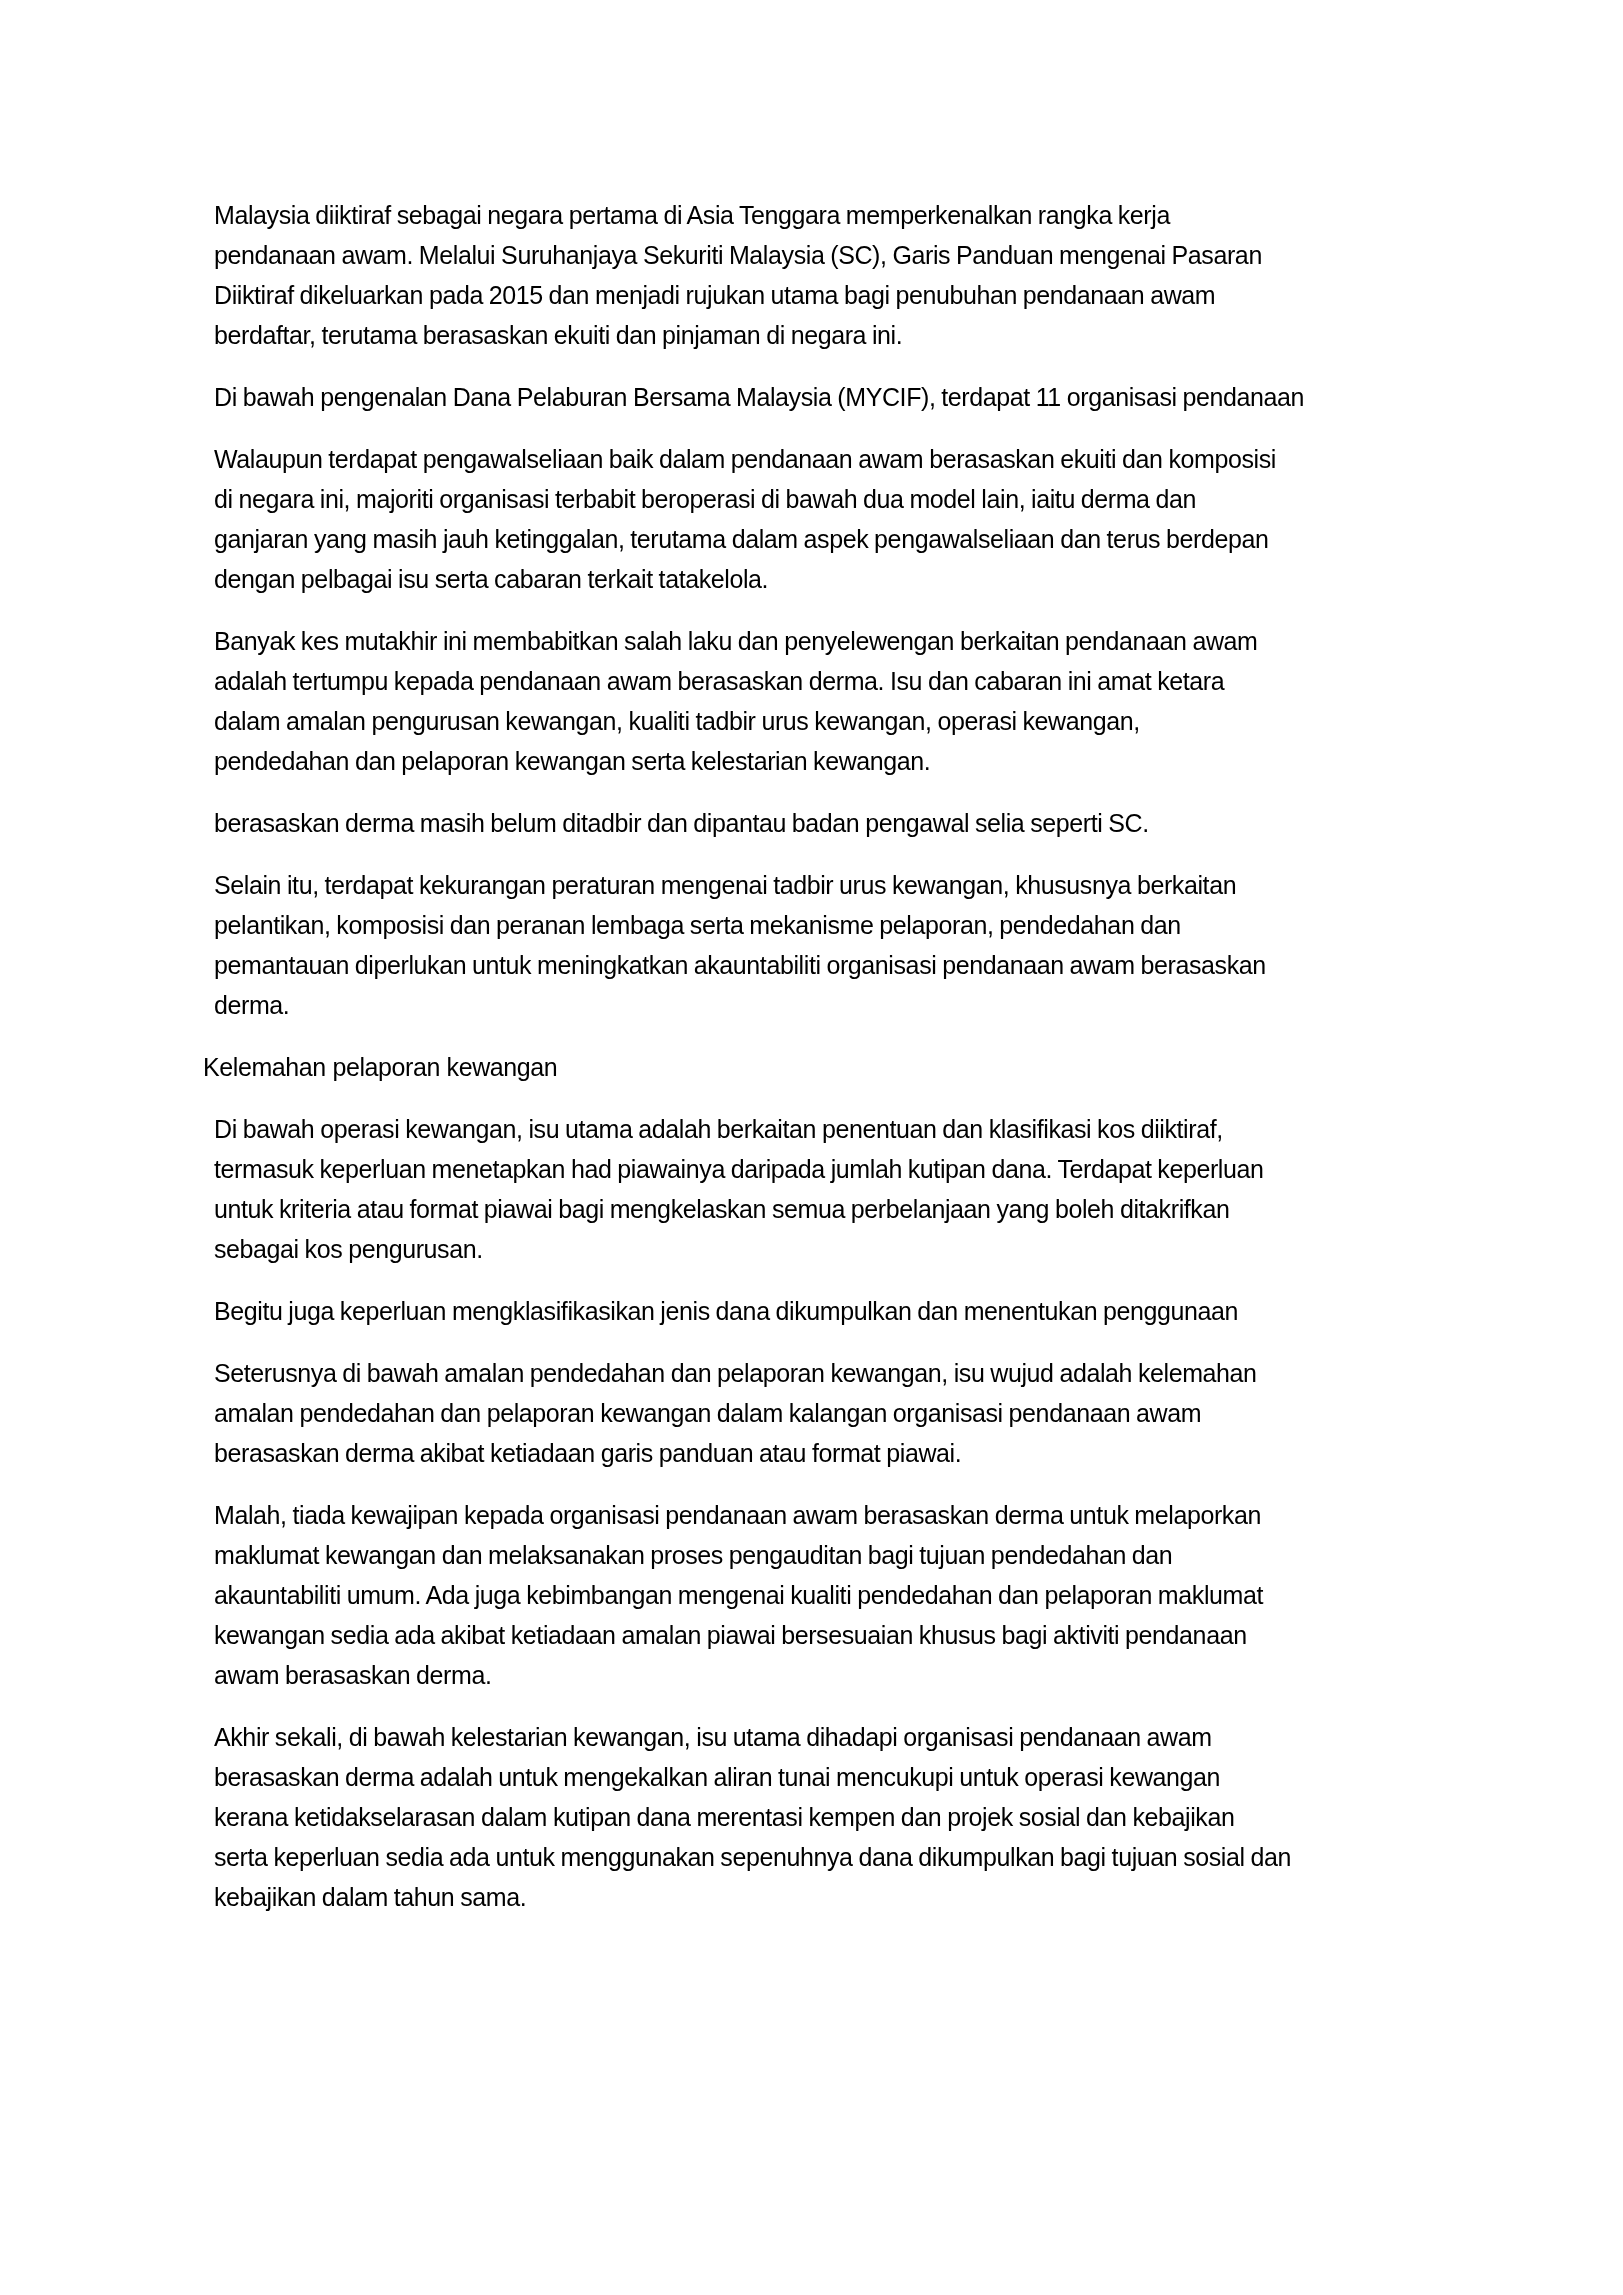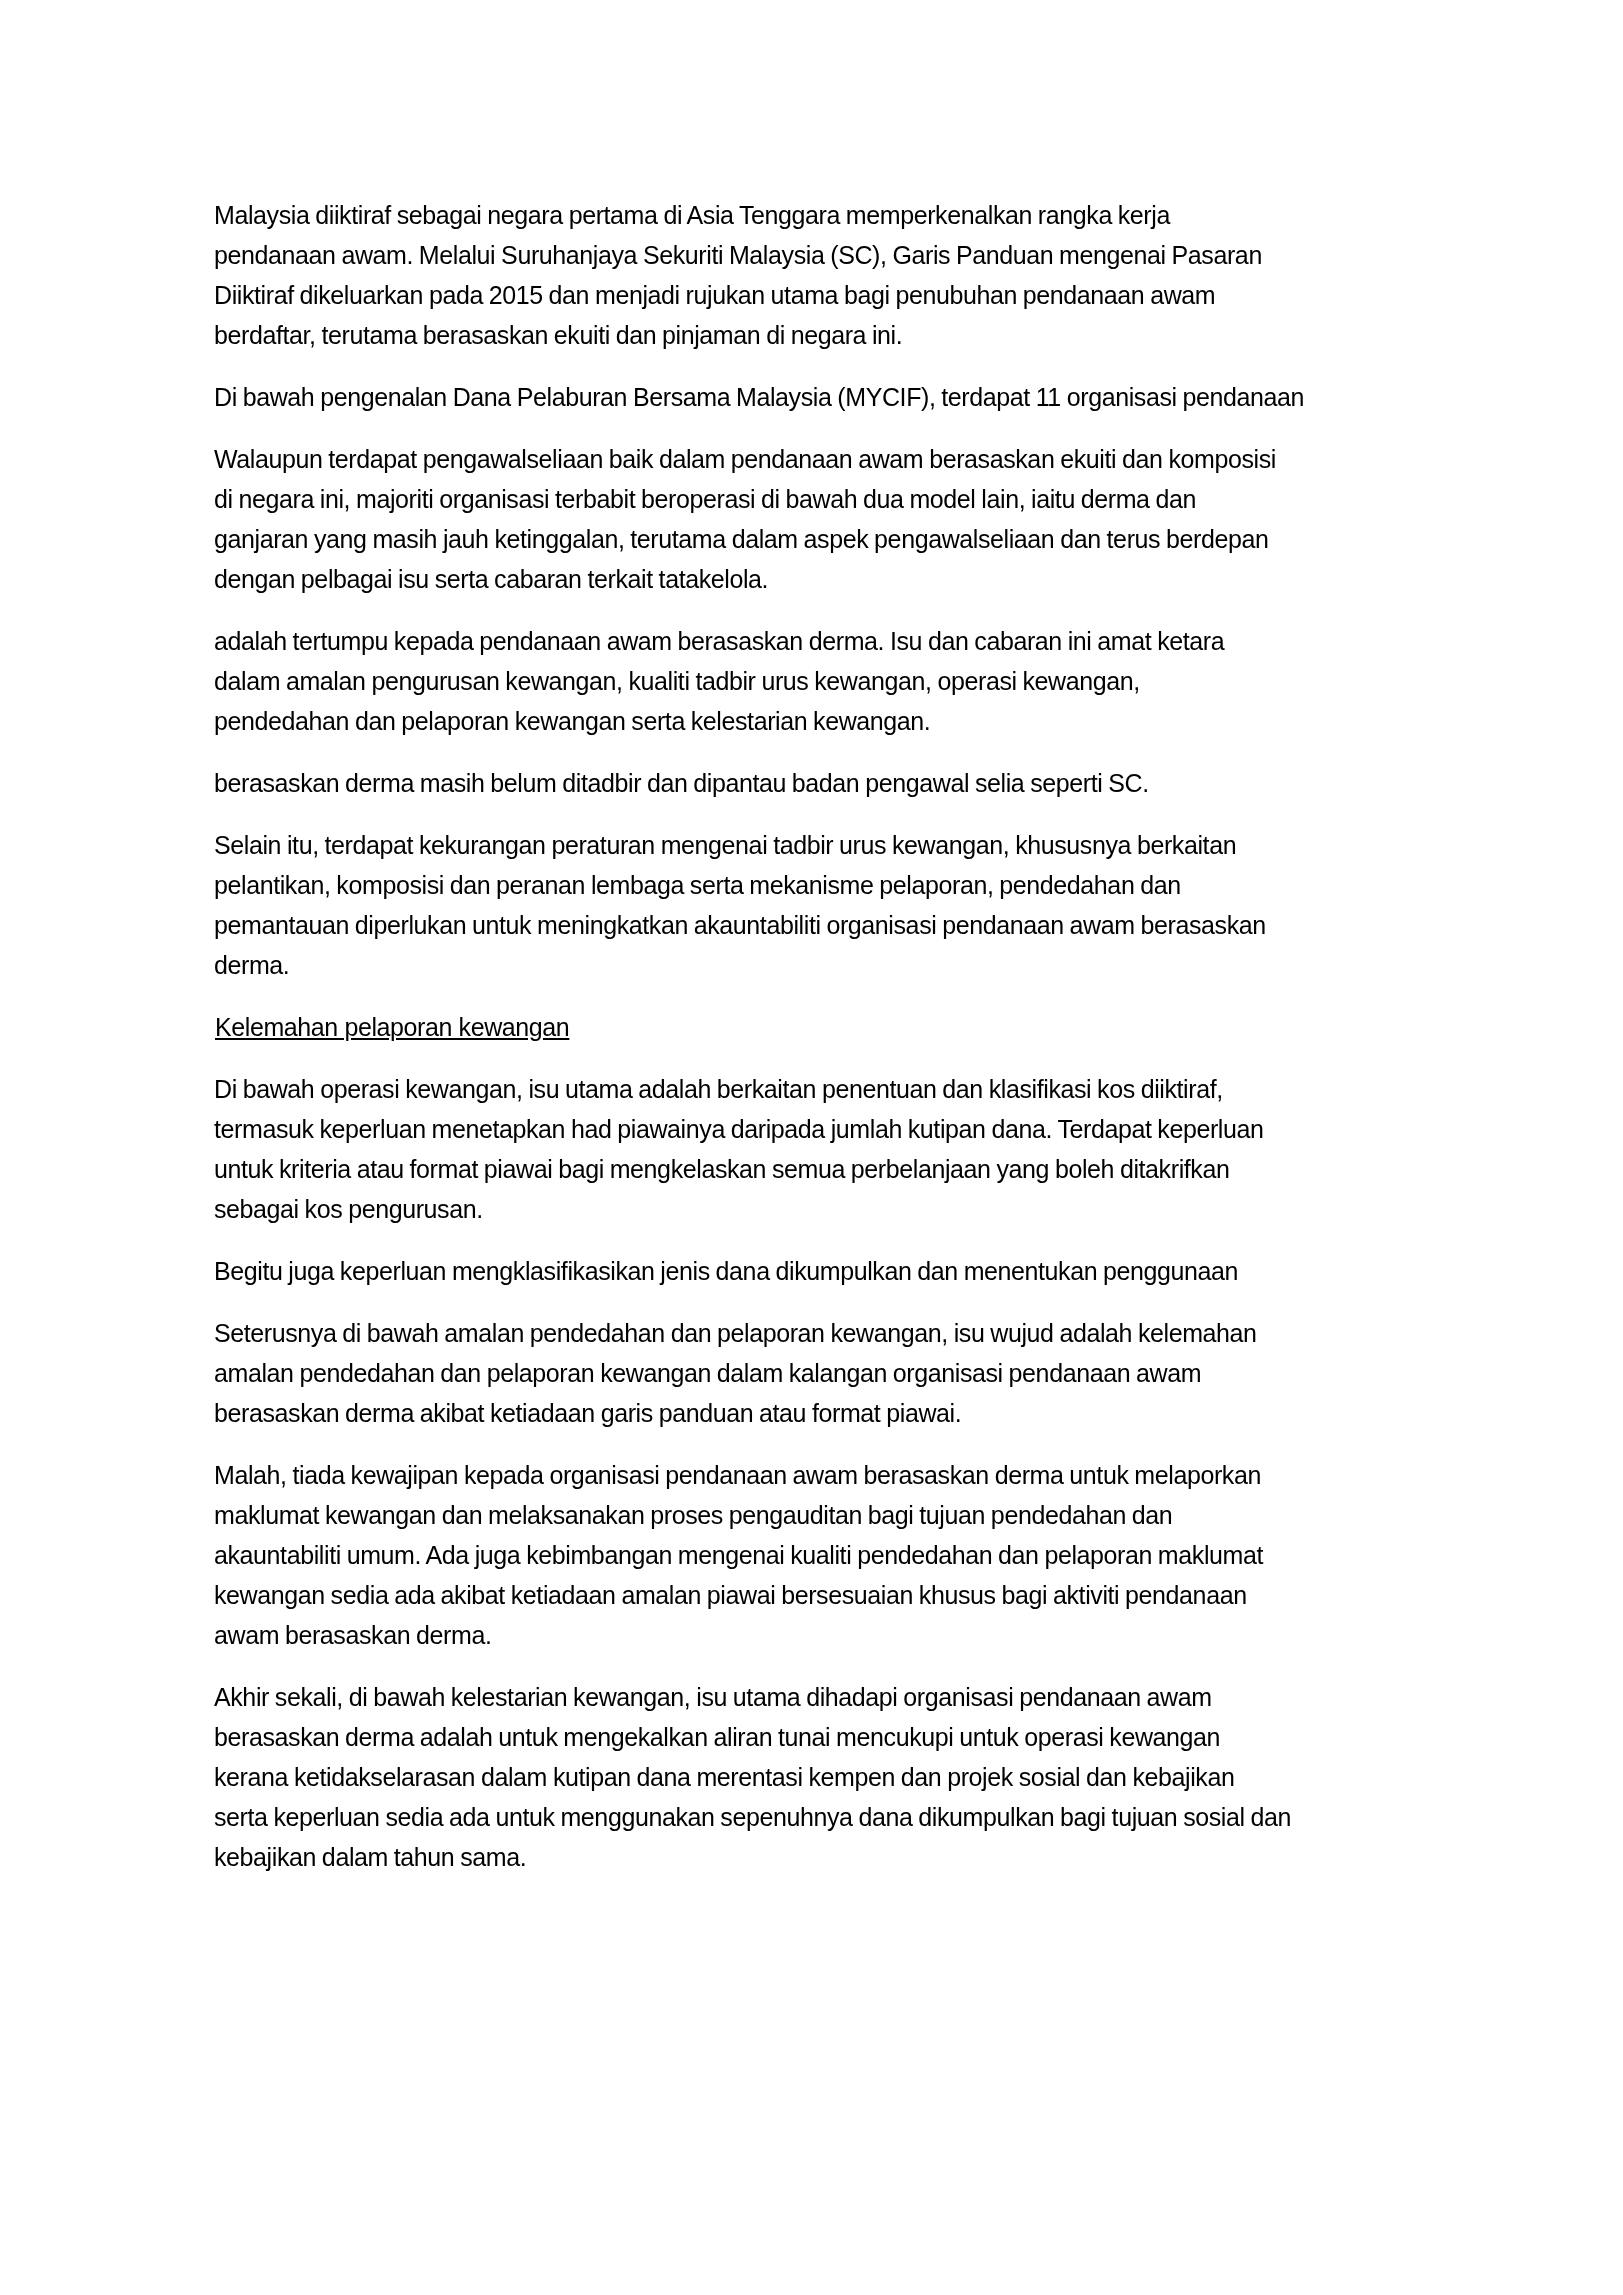--- a/index.html
+++ b/index.html
@@ -27,26 +27,25 @@
     line-height: 40px;
     letter-spacing: -0.4px;
     word-spacing: -0.7px;
     white-space: nowrap;
   }
   .line {
     display: block;
     margin-left: 16px;
   }
   .heading {
-    margin: 0 0 22px 17px;
+    margin: 0 0 22px 5px;
     font-size: 25px;
     line-height: 40px;
     letter-spacing: -0.4px;
     font-weight: normal;
-    text-decoration: underline;
   }
 </style>
 </head>
 <body>
 
 <div class="page">
 
   <p class="para">
     <span class="line">Malaysia diiktiraf sebagai negara pertama di Asia Tenggara memperkenalkan rangka kerja</span>
     <span class="line">pendanaan awam. Melalui Suruhanjaya Sekuriti Malaysia (SC), Garis Panduan mengenai Pasaran</span>
@@ -59,20 +58,21 @@
   </p>
 
   <p class="para">
     <span class="line">Walaupun terdapat pengawalseliaan baik dalam pendanaan awam berasaskan ekuiti dan komposisi</span>
     <span class="line">di negara ini, majoriti organisasi terbabit beroperasi di bawah dua model lain, iaitu derma dan</span>
     <span class="line">ganjaran yang masih jauh ketinggalan, terutama dalam aspek pengawalseliaan dan terus berdepan</span>
     <span class="line">dengan pelbagai isu serta cabaran terkait tatakelola.</span>
   </p>
 
   <p class="para">
+    <span class="line">Banyak kes mutakhir ini membabitkan salah laku dan penyelewengan berkaitan pendanaan awam</span>
     <span class="line">adalah tertumpu kepada pendanaan awam berasaskan derma. Isu dan cabaran ini amat ketara</span>
     <span class="line">dalam amalan pengurusan kewangan, kualiti tadbir urus kewangan, operasi kewangan,</span>
     <span class="line">pendedahan dan pelaporan kewangan serta kelestarian kewangan.</span>
   </p>
 
   <p class="para">
     <span class="line">berasaskan derma masih belum ditadbir dan dipantau badan pengawal selia seperti SC.</span>
   </p>
 
   <p class="para">

